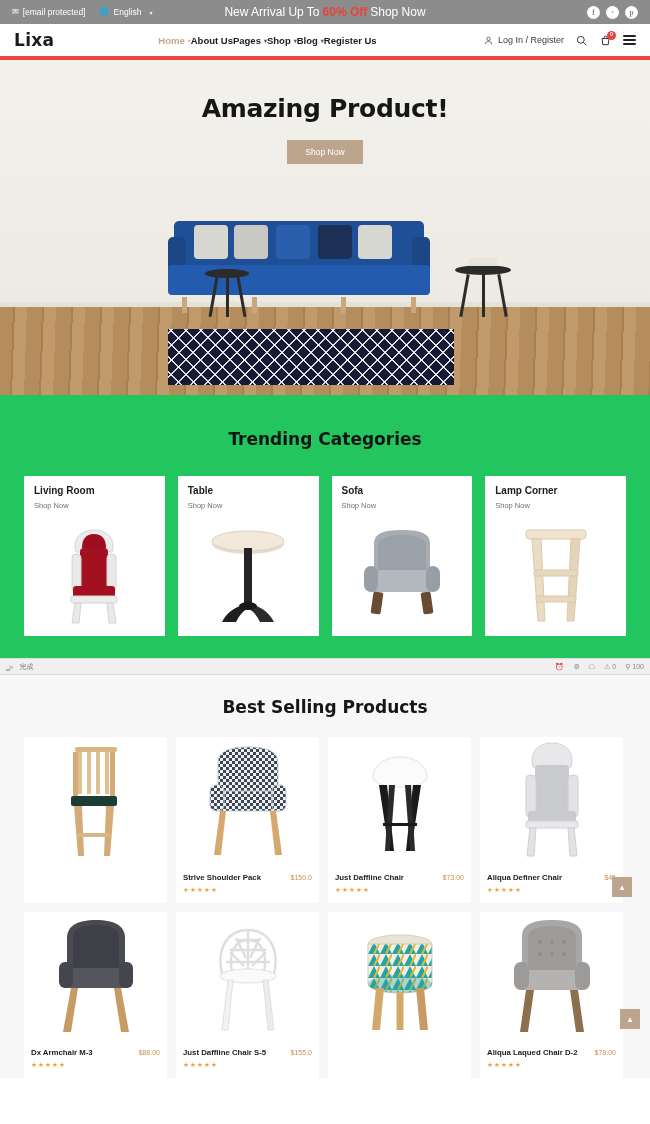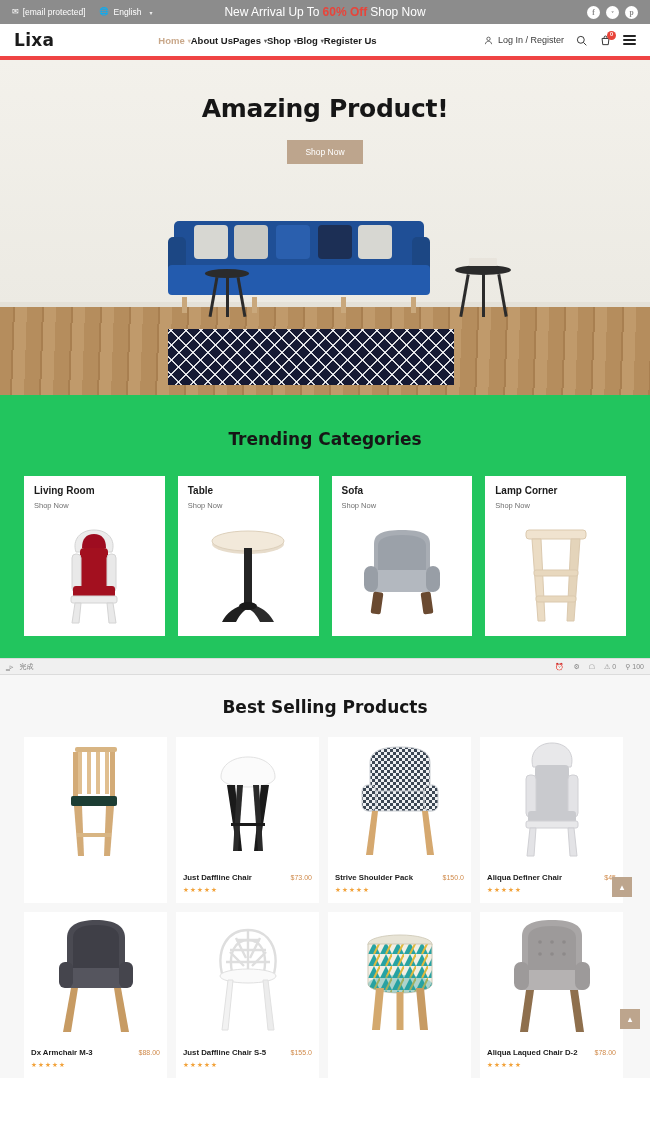--- a/index.html
+++ b/index.html
@@ -375,59 +375,59 @@
             <rect x="14" y="55" width="46" height="10" rx="2" fill="#1c3d33"></rect>
             <path d="M17 65l4 50h6l-2-50z" fill="#d3ab77"></path>
               <path d="M57 65l-4 50h-6l2-50z" fill="#d3ab77"></path>
             <rect x="20" y="92" width="34" height="4" fill="#d8b583"></rect>
           </svg>
         </div>
       </div>
 
       <div class="prod-card">
         <div class="prod-img">
-          <svg width="82" height="120" viewBox="0 0 82 120">
-            <path d="M14 36c0-12 12-20 27-20s27 8 27 20c0 6-12 10-27 10s-27-4-27-10z" fill="#fbfbfb" stroke="#e2e2e2"></path>
-            <path d="M20 44l10 66h5L28 44z" fill="#1a1a1a"></path>
-              <path d="M62 44l-10 66h-5l7-66z" fill="#1a1a1a"></path>
-            <path d="M30 44l-4 66h5l5-66z" fill="#2a2a2a"></path>
-              <path d="M52 44l4 66h-5l-5-66z" fill="#2a2a2a"></path>
-            <rect x="24" y="82" width="34" height="3" fill="#1a1a1a"></rect>
-          </svg>
-        </div>
-        <div class="prod-meta">
-          <div class="prod-row">
-            <span class="prod-name">Just Daffline Chair</span>
-            <span class="prod-price">$73.00</span>
-          </div>
-          <div class="stars">★★★★★</div>
-        </div>
-      </div>
-
-      <div class="prod-card">
-        <div class="prod-img">
           <svg width="92" height="118" viewBox="0 0 92 118">
             <defs>
                 <pattern id="hd" width="6" height="6" patternUnits="userSpaceOnUse">
               <rect width="6" height="6" fill="#eef0f2"></rect>
                   <path d="M0 0h3v3H0z M3 3h3v3H3z" fill="#3c4754"></path>
                 </pattern>
               </defs>
             <path d="M16 20c0-10 8-16 30-16s30 6 30 16v42H16z" fill="url(#hd)" stroke="#c9cdd2"></path>
             <rect x="10" y="48" width="72" height="20" rx="6" fill="url(#hd)" stroke="#c9cdd2"></rect>
             <rect x="8" y="42" width="14" height="26" rx="6" fill="url(#hd)" stroke="#c9cdd2"></rect>
             <rect x="70" y="42" width="14" height="26" rx="6" fill="url(#hd)" stroke="#c9cdd2"></rect>
             <path d="M18 68l-6 44h7l5-44z" fill="#d5a86f"></path>
               <path d="M74 68l6 44h-7l-5-44z" fill="#d5a86f"></path>
           </svg>
         </div>
         <div class="prod-meta">
           <div class="prod-row">
             <span class="prod-name">Strive Shoulder Pack</span>
             <span class="prod-price">$150.0</span>
+          </div>
+          <div class="stars">★★★★★</div>
+        </div>
+      </div>
+
+      <div class="prod-card">
+        <div class="prod-img">
+          <svg width="82" height="120" viewBox="0 0 82 120">
+            <path d="M14 36c0-12 12-20 27-20s27 8 27 20c0 6-12 10-27 10s-27-4-27-10z" fill="#fbfbfb" stroke="#e2e2e2"></path>
+            <path d="M20 44l10 66h5L28 44z" fill="#1a1a1a"></path>
+              <path d="M62 44l-10 66h-5l7-66z" fill="#1a1a1a"></path>
+            <path d="M30 44l-4 66h5l5-66z" fill="#2a2a2a"></path>
+              <path d="M52 44l4 66h-5l-5-66z" fill="#2a2a2a"></path>
+            <rect x="24" y="82" width="34" height="3" fill="#1a1a1a"></rect>
+          </svg>
+        </div>
+        <div class="prod-meta">
+          <div class="prod-row">
+            <span class="prod-name">Just Daffline Chair</span>
+            <span class="prod-price">$73.00</span>
           </div>
           <div class="stars">★★★★★</div>
         </div>
       </div>
 
       <div class="prod-card">
         <div class="prod-img">
           <svg width="86" height="120" viewBox="0 0 86 120">
             <path d="M24 26c-4-14 5-24 19-24s23 10 19 24z" fill="#e8e8ea" stroke="#d0d0d4"></path>
             <rect x="26" y="24" width="34" height="48" rx="4" fill="#c9cace"></rect>

